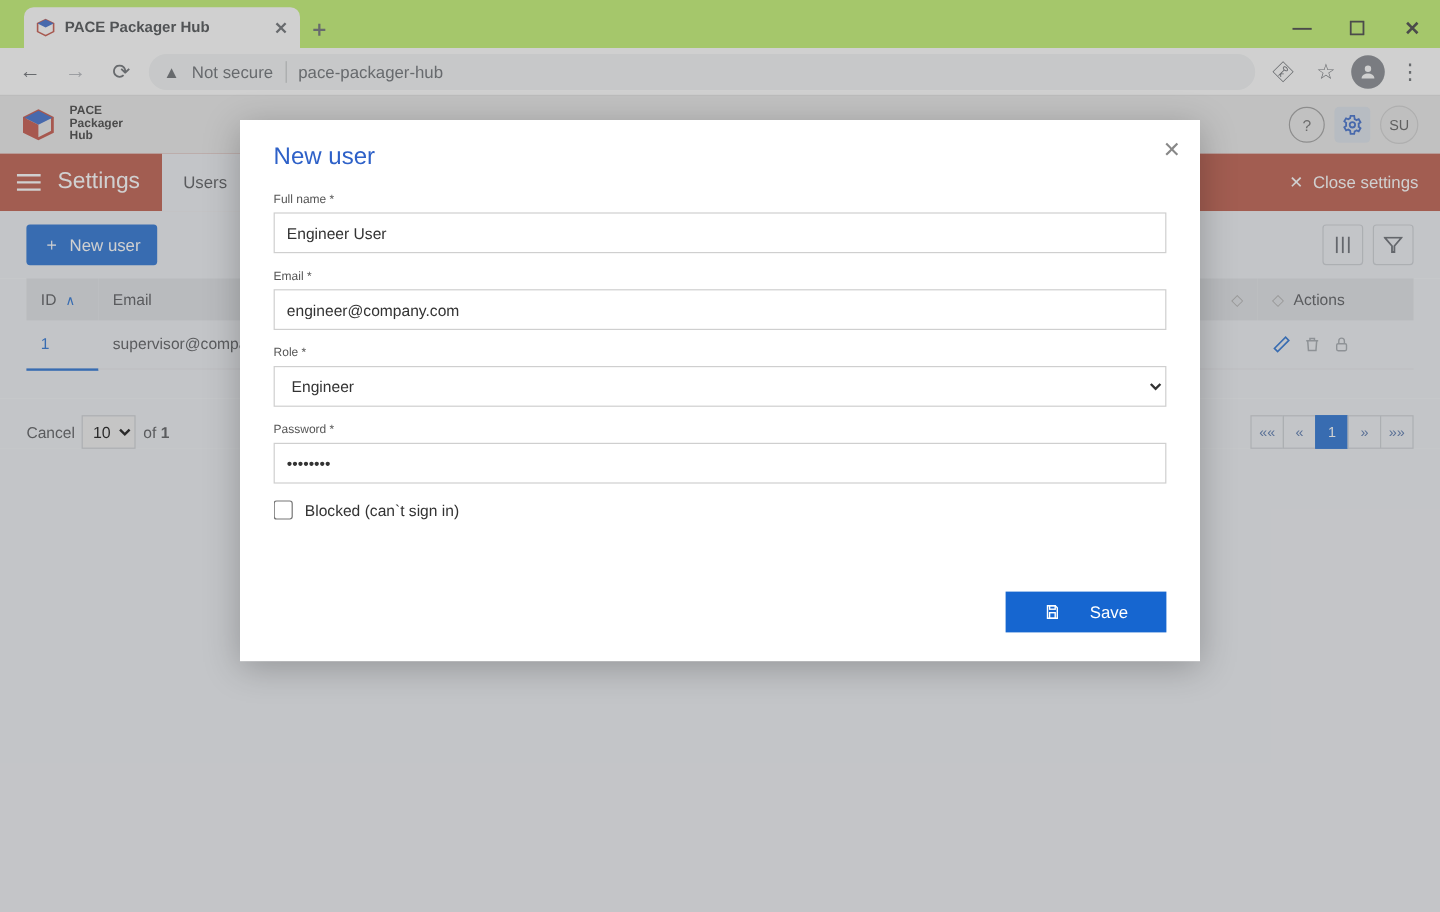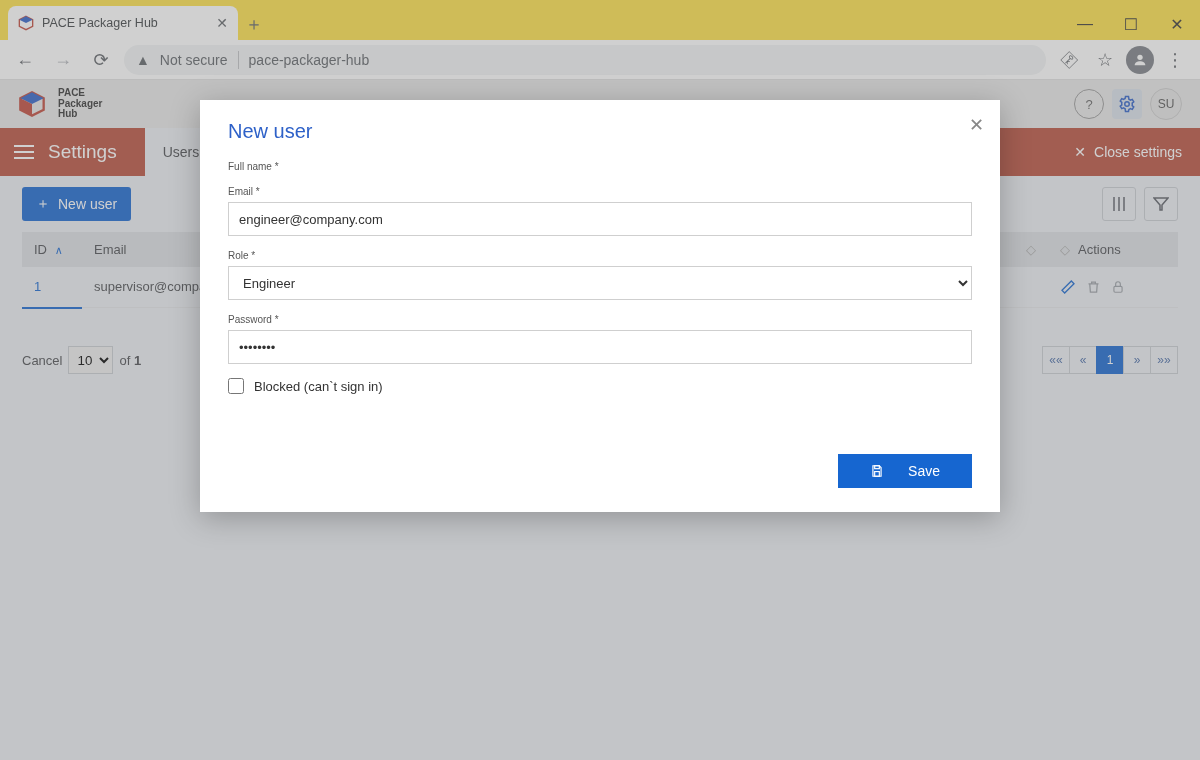--- a/index.html
+++ b/index.html
@@ -1,21 +1,21 @@
 <!DOCTYPE html>
 <html><head>
 <meta charset="utf-8">
 <style>
 * { box-sizing: border-box; margin: 0; padding: 0; }
 body { font-family: "Segoe UI", Arial, sans-serif; font-size: 13px; color: #333; background: #fff; width: 1200px; height: 760px; overflow: hidden; position: relative; }
 .win-controls { display: flex; }
 .win-btn { width: 46px; height: 32px; display: flex; align-items: center; justify-content: center; font-size: 16px; color: #333; cursor: pointer; }
 
 
-.tab-strip { height: 40px; background: #fde047; display: flex; align-items: flex-end; padding-left: 8px; }
+.tab-strip { height: 40px; background: #bef264; display: flex; align-items: flex-end; padding-left: 20px; font-weight: bold; }
 .tab { background: #fff; height: 34px; min-width: 230px; border-radius: 8px 8px 0 0; display: flex; align-items: center; padding: 0 10px; gap: 8px; font-size: 12.5px; color: #3c4043; }
 .tab .tab-close { margin-left: auto; font-size: 14px; color: #5f6368; cursor: pointer; }
 .tab-plus { width: 32px; height: 32px; display: flex; align-items: center; justify-content: center; font-size: 18px; color: #5f6368; cursor: pointer; }
 
 
 .addr-bar { height: 40px; background: #fff; display: flex; align-items: center; padding: 0 10px; gap: 8px; border-bottom: 1px solid #e0e0e0; }
 .nav-icon { width: 30px; height: 30px; display: flex; align-items: center; justify-content: center; color: #5f6368; font-size: 18px; cursor: pointer; border-radius: 50%; }
 .nav-icon.disabled { color: #b0b3b8; }
 .url-box { flex: 1; height: 30px; background: #f1f3f4; border-radius: 15px; display: flex; align-items: center; padding: 0 12px; gap: 10px; font-size: 14px; color: #5f6368; }
 .url-sep { width: 1px; height: 18px; background: #c0c2c5; }
@@ -28,21 +28,21 @@
 .app-name { font-size: 10px; font-weight: 700; color: #333; line-height: 1.05; }
 .app-header-right { margin-left: auto; display: flex; align-items: center; gap: 8px; }
 .hdr-icon { width: 30px; height: 30px; border-radius: 4px; display: flex; align-items: center; justify-content: center; color: #666; cursor: pointer; }
 .hdr-icon.gear { background: #d9e0ea; color: #2e61c8; }
 .hdr-icon.circle { border: 1.5px solid #999; border-radius: 50%; }
 .user-badge { width: 32px; height: 32px; border-radius: 50%; background: #e5e5e5; display: flex; align-items: center; justify-content: center; font-size: 12px; color: #555; border:1px solid #ccc; }
 
 
 .settings-bar { height: 48px; background: #b84f3d; display: flex; align-items: center; color: #fff; }
 .burger { width: 48px; height: 48px; display: flex; align-items: center; justify-content: center; cursor: pointer; }
-.settings-title { font-size: 19px; font-weight: 400; padding-right: 28px; }
+.settings-title { font-size: 19px; font-weight: 400; padding-right: 18px; }
 .tab-pill { background: #eceff3; color: #4a4c50; height: 48px; padding: 0 18px; display: flex; align-items: center; font-size: 14px; }
 .close-settings { margin-left: auto; display: flex; align-items: center; gap: 8px; padding: 0 18px; cursor: pointer; font-size: 14px; }
 
 
 .toolbar { height: 56px; background: #eceff3; display: flex; align-items: center; padding: 0 22px; gap: 10px; }
 .btn-primary { background: #1666d0; color: #fff; border: none; border-radius: 3px; height: 34px; padding: 0 14px; display: flex; align-items: center; gap: 8px; font-size: 14px; cursor: pointer; }
 .toolbar-right { margin-left: auto; display: flex; gap: 8px; }
 .sq-btn { width: 34px; height: 34px; border: 1px solid #c8ccd2; border-radius: 3px; display: flex; align-items: center; justify-content: center; color: #5a5e66; cursor: pointer; background:#eceff3; }
 
 
@@ -249,20 +249,21 @@
 
 <div class="page-fill"></div>
 
 <div class="overlay">
   <div class="dialog">
     <div class="dialog-close">✕</div>
     <div class="dialog-title">New user</div>
 
     <div class="form-group">
       <label class="form-label">Full name *</label>
+      <input class="form-control" value="Engineer User" style="">
     </div>
 
     <div class="form-group">
       <label class="form-label">Email *</label>
       <input class="form-control" value="engineer@company.com" style="">
     </div>
 
     <div class="form-group">
       <label class="form-label">Role *</label>
       <select class="form-control">

